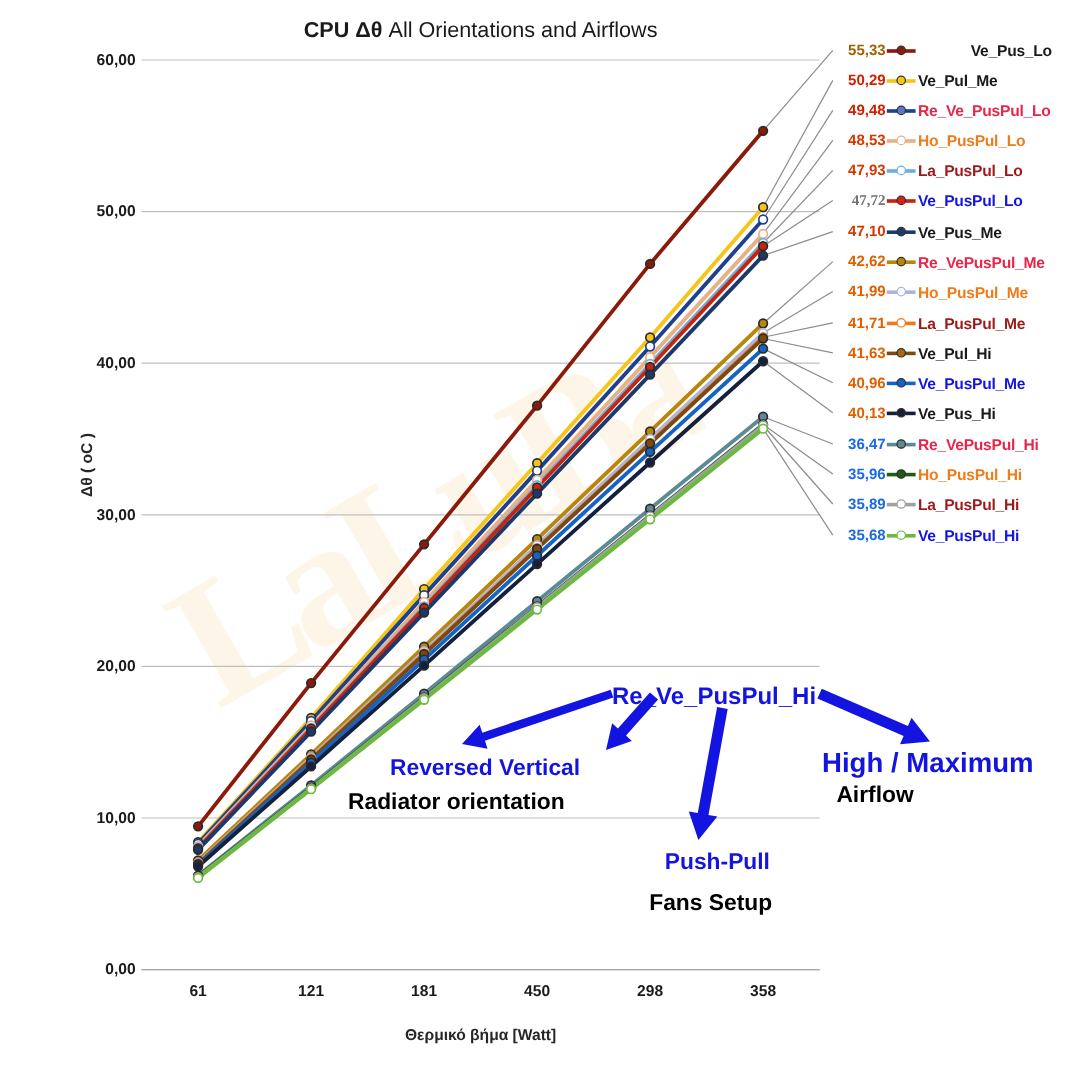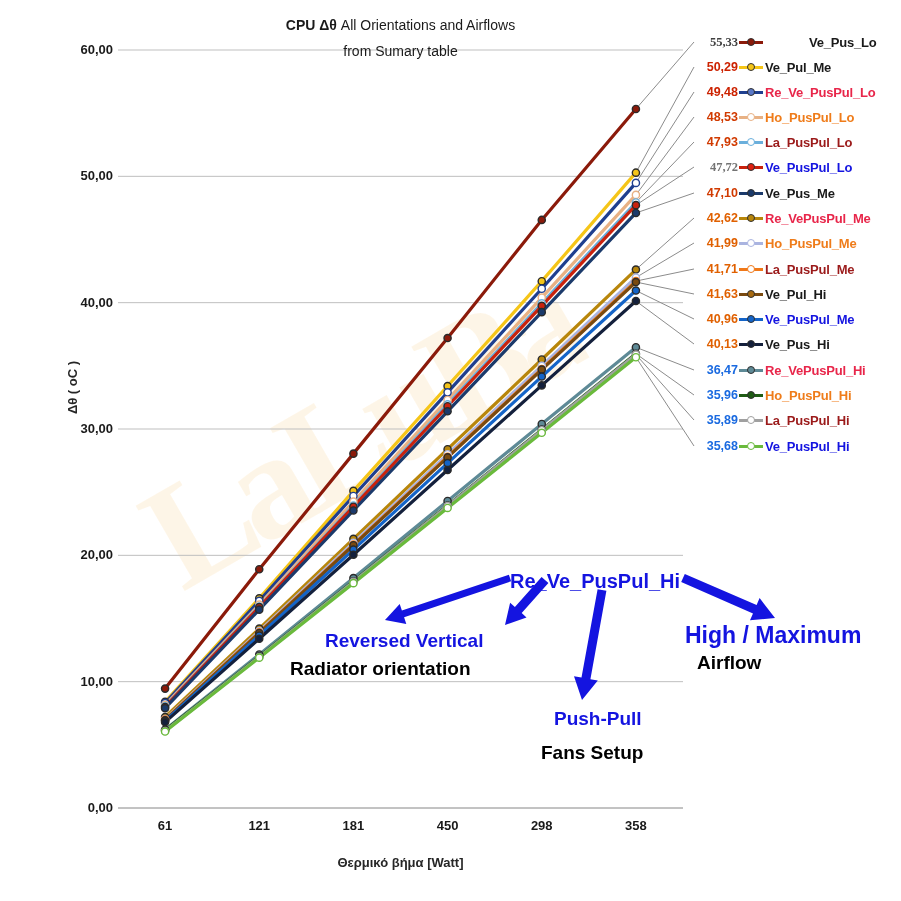--- a/index.html
+++ b/index.html
@@ -11,21 +11,21 @@
     overflow: hidden;
     position: relative;
   }
   #chart-root { position:absolute; left:0; top:0; width:901px; height:901px; }
 
   .svg-layer { position:absolute; left:0; top:0; }
 
   
   .chart-title {
     position:absolute; left:118px; top:12px; width:565px;
-    text-align:center; color:#1a1a1a; font-size:14px; font-weight:bold;
+    text-align:center; color:#1a1a1a; font-size:18px; font-weight:bold;
     line-height:26px; letter-spacing:0px;
   }
   .chart-title .t-light { font-weight:normal; }
   .title-line2 { font-weight:normal; }
 
   .y-axis-title {
     position:absolute; left:12px; top:380px;
     width:120px; text-align:center;
     transform: rotate(-90deg); transform-origin: 50% 50%;
     color:#262626; font-size:13px; font-weight:bold;
@@ -239,21 +239,20 @@
       <circle cx="259.25" cy="657.6633333333333" r="3.6" fill="#ffffff" stroke="#6aba3c" stroke-width="1.4"></circle>
       <circle cx="353.4166666666667" cy="583.1266666666667" r="3.6" fill="#ffffff" stroke="#6aba3c" stroke-width="1.4"></circle>
       <circle cx="447.58333333333337" cy="507.95833333333337" r="3.6" fill="#ffffff" stroke="#6aba3c" stroke-width="1.4"></circle>
       <circle cx="541.75" cy="432.79" r="3.6" fill="#ffffff" stroke="#6aba3c" stroke-width="1.4"></circle>
       <circle cx="635.9166666666667" cy="357.24266666666665" r="3.6" fill="#ffffff" stroke="#6aba3c" stroke-width="1.4"></circle>
       <line x1="118" y1="808" x2="683" y2="808" stroke="#a6a6a6" stroke-width="1"></line>
     </svg>
 
   <div class="chart-title">
     <span>CPU  Δθ</span><span class="t-light"> All Orientations and  Airflows</span>
-    <div class="title-line2">from Sumary table</div>
   </div>
 
   <div class="y-axis-title">Δθ ( oC )</div>
 
   <div class="x-axis-title">Θερμικό βήμα [Watt]</div>
 
   <div class="ytick-wrap" id="ytick-wrap">
       <div class="ytick" style="top: 42px;">60,00</div>
       <div class="ytick" style="top: 168.333px;">50,00</div>
       <div class="ytick" style="top: 294.667px;">40,00</div>
@@ -266,21 +265,21 @@
       <div class="xtick" style="left: 135.083px; top: 818px;">61</div>
       <div class="xtick" style="left: 229.25px; top: 818px;">121</div>
       <div class="xtick" style="left: 323.417px; top: 818px;">181</div>
       <div class="xtick" style="left: 417.583px; top: 818px;">450</div>
       <div class="xtick" style="left: 511.75px; top: 818px;">298</div>
       <div class="xtick" style="left: 605.917px; top: 818px;">358</div>
     </div>
 
   <div id="legend">
       <div class="legend-row" style="top: 33px;">
-        <span class="legend-value" style="color: #404040; font-family: Liberation Serif, serif;">55,33</span>
+        <span class="legend-value" style="color: #a16207;">55,33</span>
         <span class="legend-swatch">
           <i style="background: rgb(139, 26, 10);"></i>
           <b style="background: rgb(139, 26, 10); border: 1.2px solid rgb(48, 48, 48);"></b>
         </span>
         <span class="legend-label" style="color: rgb(26, 26, 26); margin-left: 44px;">Ve_Pus_Lo</span>
       </div>
       <div class="legend-row" style="top: 58px;">
         <span class="legend-value" style="color: rgb(204, 34, 0);">50,29</span>
         <span class="legend-swatch">
           <i style="background: rgb(245, 197, 24);"></i>

